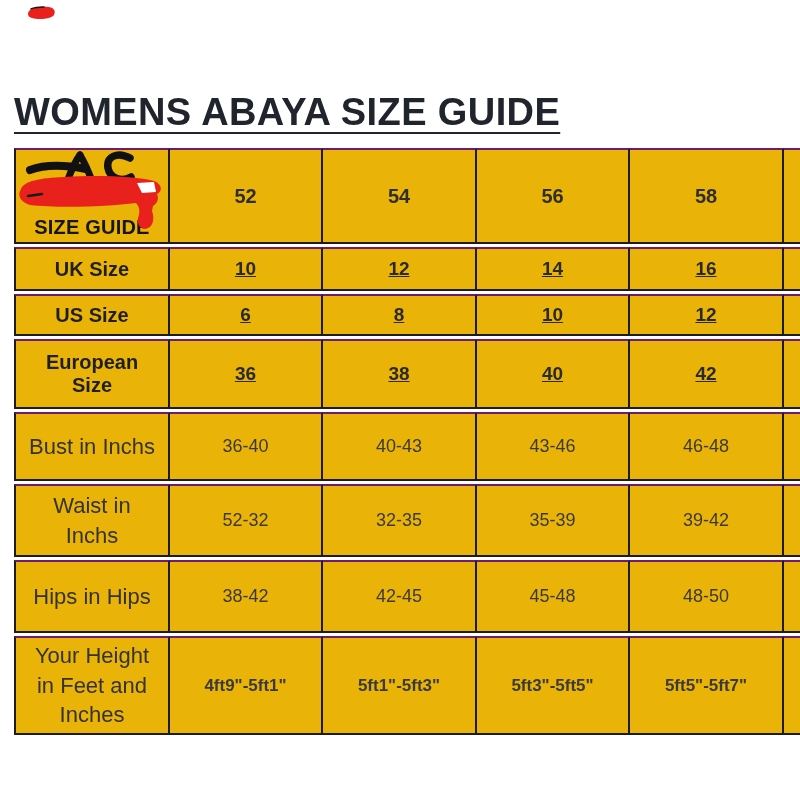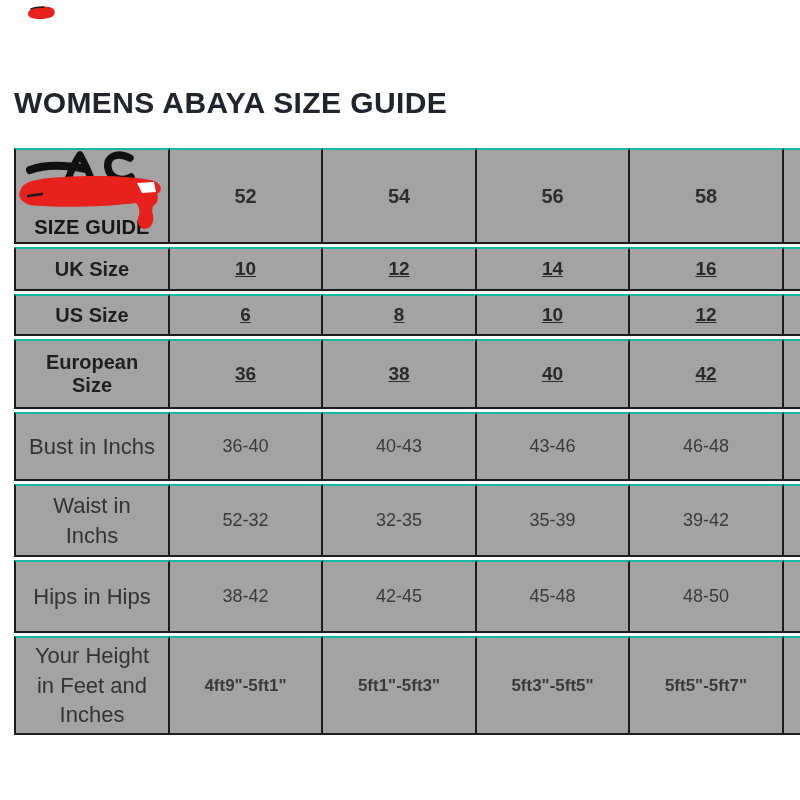--- a/index.html
+++ b/index.html
@@ -11,24 +11,25 @@
     overflow: hidden;
     position: relative;
     font-family: "Liberation Sans", sans-serif;
   }
 
   
   .page-title {
     position: absolute;
     left: 14px;
     top: 66px;
-    font-size: 30px;
+    font-size: 38px;
     font-weight: 600;
     letter-spacing: 0.4px;
     color: #20242c;
+    text-decoration: underline;
     text-decoration-thickness: 2px;
     text-underline-offset: 7px;
     white-space: nowrap;
   }
 
   
   .corner-mark {
     position: absolute;
     left: 27px;
     top: 3px;
@@ -49,25 +50,25 @@
   table.size-table {
     border-collapse: separate;
     border-spacing: 0 3px;
     table-layout: fixed;
     width: 820px;
     margin-top: -3px;
   }
 
   .size-table th, .size-table td {
     box-sizing: border-box;
-    background: #a3a3a3;
+    background: #eab308;
     text-align: center;
     vertical-align: middle;
     padding: 2px 8px;
-    border-top: 2px solid #14b8a6;
+    border-top: 2px solid #701a75;
     border-bottom: 2px solid #1c1c1c;
     border-right: 2px solid #1c1c1c;
     overflow: hidden;
   }
   .size-table th:first-child, .size-table td:first-child {
     border-left: 2px solid #1c1c1c;
   }
 
   thead tr { height: 96px; }
   tbody tr:nth-child(1) { height: 44px; }

